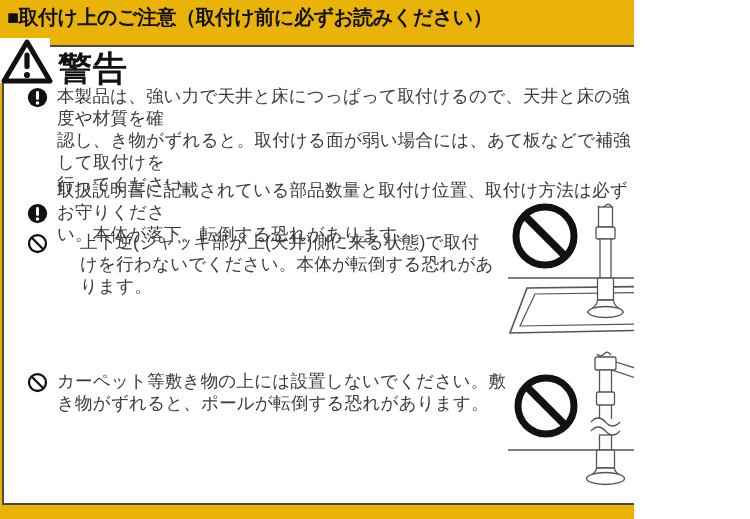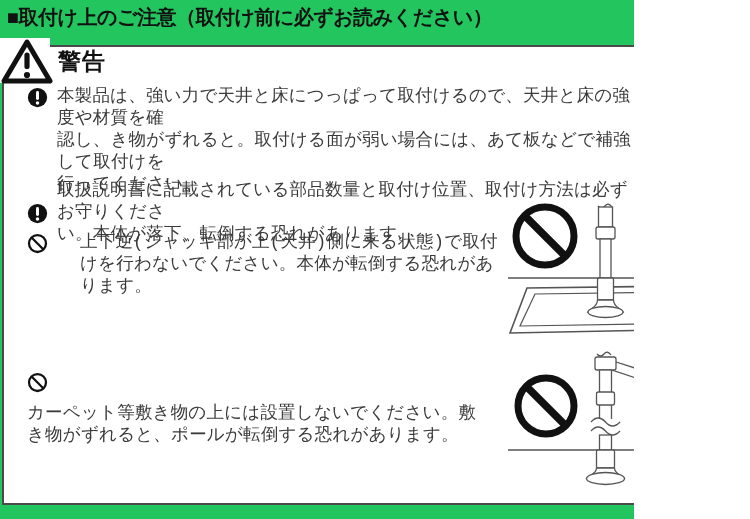--- a/index.html
+++ b/index.html
@@ -1,31 +1,31 @@
 <!DOCTYPE html>
 <html><head>
 <meta charset="utf-8">
 <style>
   html,body{margin:0;padding:0;background:#fff;}
   .canvas{
-    position:relative;width:634px;height:519px;background:#22c55e;overflow:hidden;
-    font-family:Liberation Mono, monospace;
+    position:relative;width:634px;height:519px;background:#eab308;overflow:hidden;
+    font-family:Liberation Sans, sans-serif;
   }
   .page-title{
     position:absolute;left:7px;top:4px;margin:0;
     font-size:20px;font-weight:bold;color:#111;letter-spacing:-0.5px;white-space:nowrap;
   }
   .warning-box{
     position:absolute;left:2px;top:45px;width:741px;height:460px;
     border:2px solid #4a4a4a;box-sizing:border-box;background:#fff;
   }
   .corner-patch{position:absolute;left:0;top:38px;width:50px;height:45px;background:#fff;}
   .warn-tri{position:absolute;left:1px;top:39px;}
   .warn-label{
-    position:absolute;left:58px;top:46px;font-size:23px;font-weight:bold;color:#111;
+    position:absolute;left:58px;top:46px;font-size:34px;font-weight:bold;color:#111;
     letter-spacing:1px;
   }
   .w-row{position:absolute;left:27px;display:flex;gap:9px;align-items:flex-start;}
   .w-icon{flex:none;margin-top:2px;}
   .w-text{
     font-size:17.5px;line-height:22px;color:#3a3a3a;letter-spacing:0.2px;
     white-space:pre-line;
   }
   .illus{position:absolute;}
 </style>
@@ -71,21 +71,21 @@
     <svg class="w-icon" width="21" height="21" viewBox="0 0 24 24">
       <circle cx="12" cy="12" r="9.7" fill="none" stroke="#111111" stroke-width="2.6"></circle>
       <line x1="5.2" y1="5.2" x2="18.8" y2="18.8" stroke="#111111" stroke-width="2.6"></line>
     </svg>
     <div class="w-text">上下逆(ジャッキ部が上(天井)側に来る状態)で取付
 けを行わないでください。本体が転倒する恐れがあ
 ります。</div>
   </div>
 
 
-  <div class="w-row" style="top:370px;flex-direction:column;">
+  <div class="w-row" style="top:370px;">
     <svg class="w-icon" width="21" height="21" viewBox="0 0 24 24">
       <circle cx="12" cy="12" r="9.7" fill="none" stroke="#111111" stroke-width="2.6"></circle>
       <line x1="5.2" y1="5.2" x2="18.8" y2="18.8" stroke="#111111" stroke-width="2.6"></line>
     </svg>
     <div class="w-text">カーペット等敷き物の上には設置しないでください。敷
 き物がずれると、ポールが転倒する恐れがあります。</div>
   </div>
 
 
   <svg class="illus" style="left:495px;top:196px;" width="225" height="142" viewBox="0 0 225 142">

